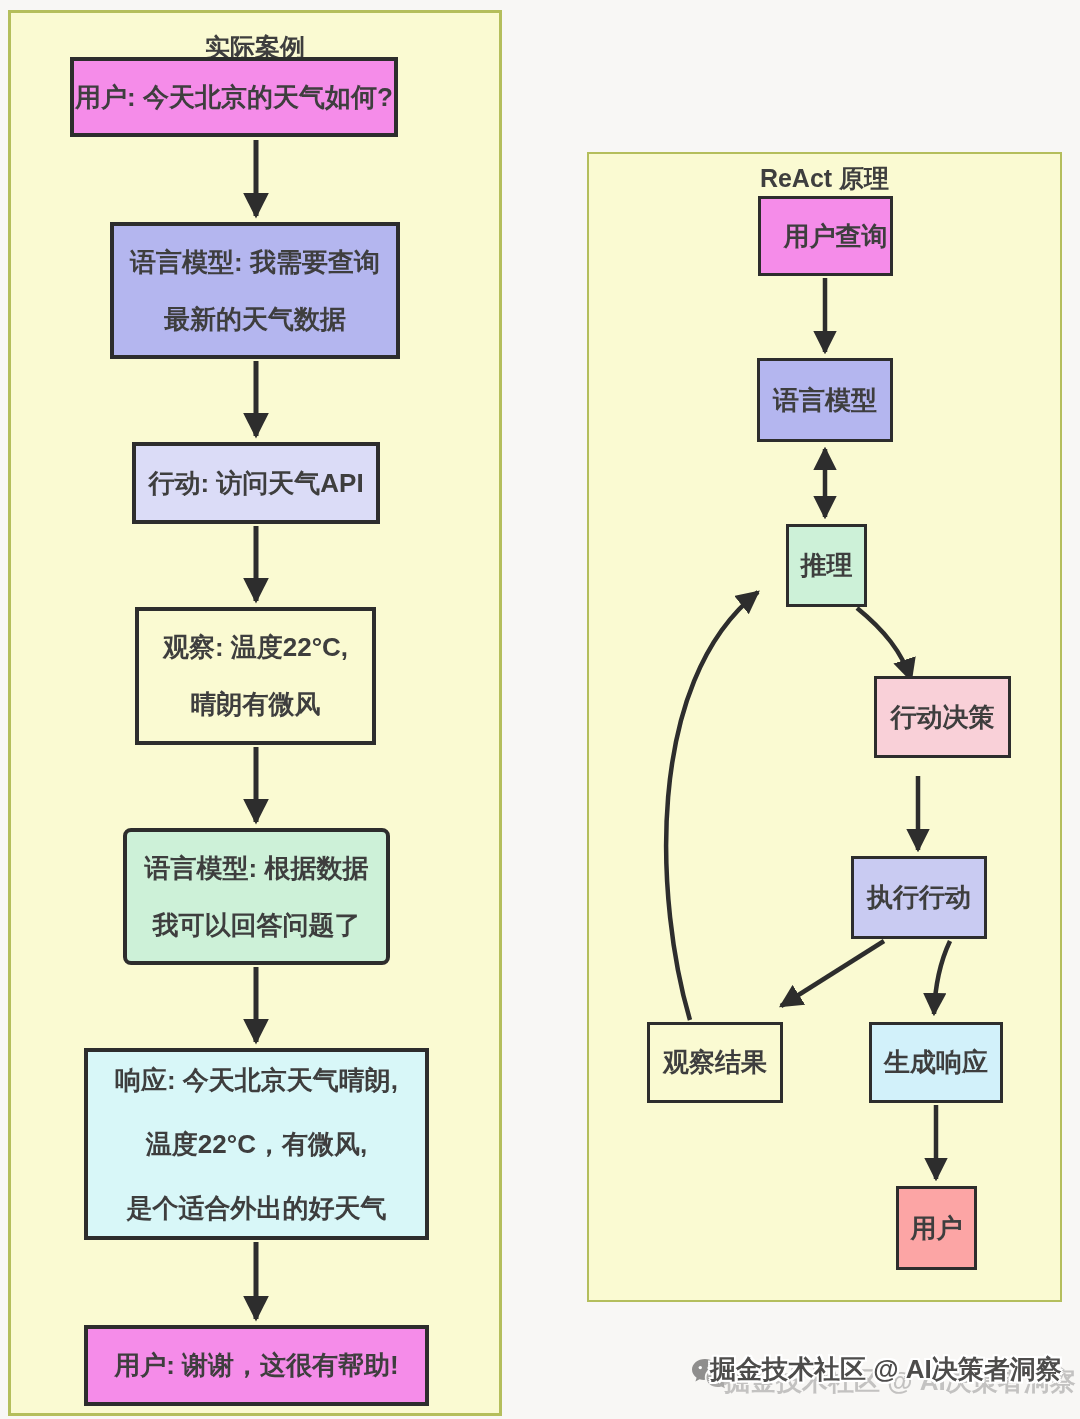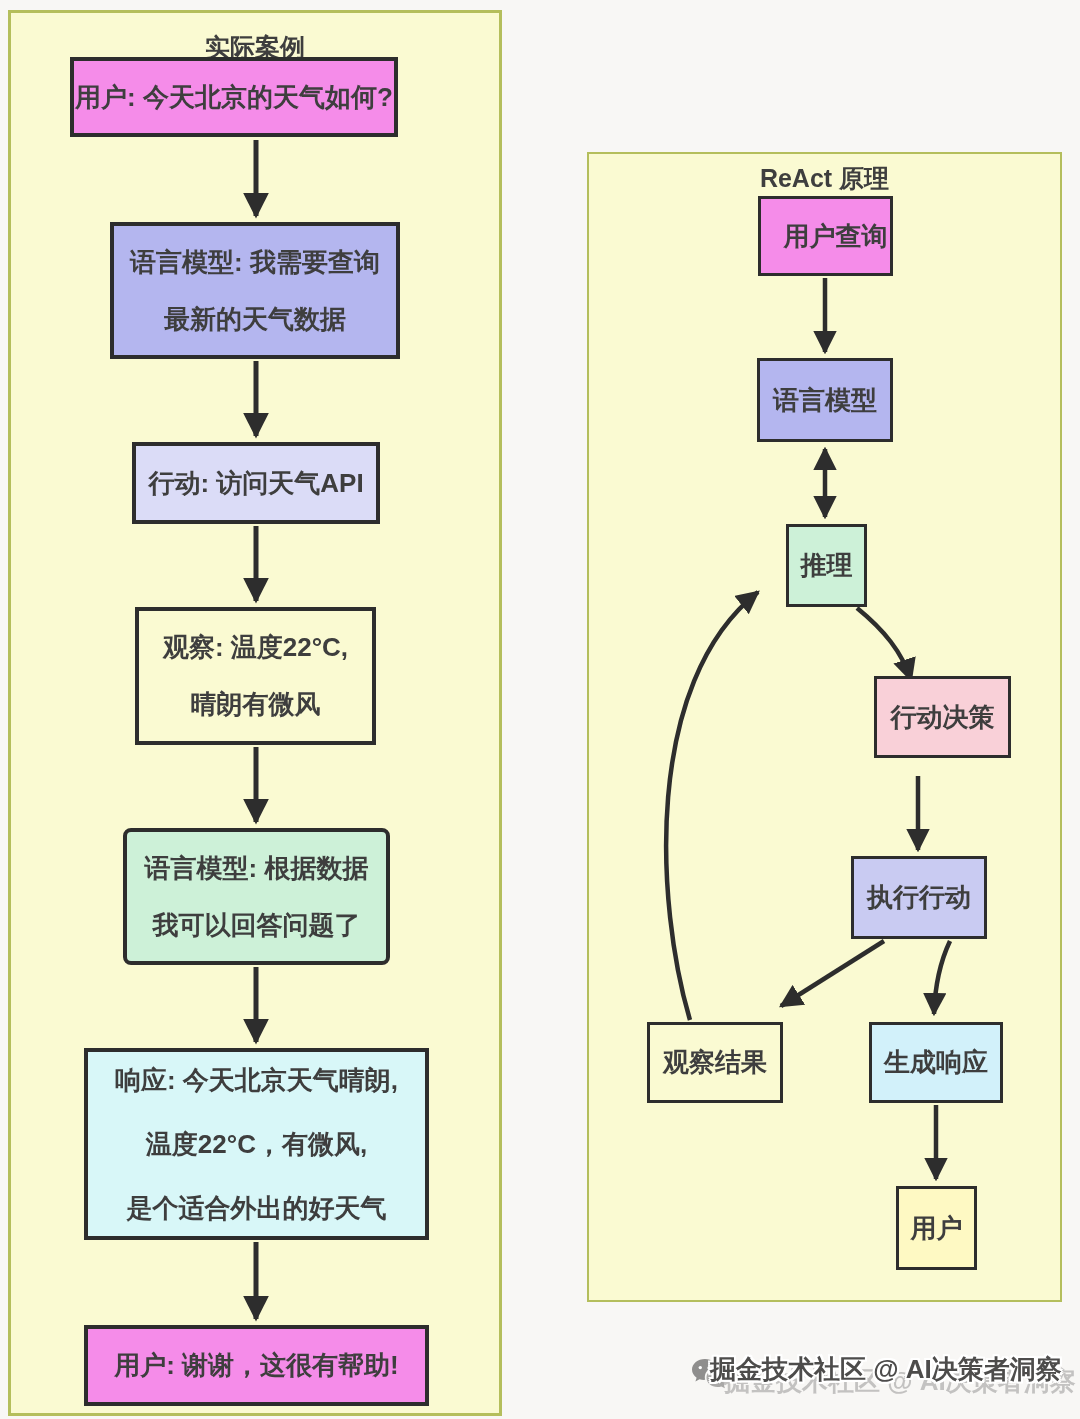--- a/index.html
+++ b/index.html
@@ -154,21 +154,21 @@
   </div>
 
   <div class="node thin" style="left:647px;top:1022px;width:136px;height:81px;">
     <div class="line">观察结果</div>
   </div>
 
   <div class="node thin" style="left: 869px; top: 1022px; width: 134px; height: 81px; background-color: rgb(210, 241, 250);">
     <div class="line">生成响应</div>
   </div>
 
-  <div class="node thin" style="left: 896px; top: 1186px; width: 81px; height: 84px; background-color: #fef9c3;">
+  <div class="node thin" style="left: 896px; top: 1186px; width: 81px; height: 84px; background-color: #fca5a5;">
     <div class="line">用户</div>
   </div>
 
   <div class="watermark" style="left:692px;top:1352px;">
     <svg class="wm-icon" width="44" height="44" viewBox="0 0 44 44">
       <path fill="#8f8e8d" d="M17,5 C9.8,5 4,9.7 4,15.6 c0,3.3 1.8,6.2 4.6,8.1 l-1.2,3.7 4.1-2.1 c1.4,0.4 2.9,0.6 4.5,0.6 0.4,0 0.8,0 1.2,-0.1 -0.3,-0.9 -0.4,-1.8 -0.4,-2.8 0,-5.7 5.5,-10.3 12.3,-10.3 0.5,0 0.9,0 1.4,0.1 C29.1,8.6 23.6,5 17,5 Z"></path>
       <circle fill="#fdfdfd" cx="12.3" cy="13.6" r="1.7"></circle>
       <circle fill="#fdfdfd" cx="21.2" cy="13.6" r="1.7"></circle>
       <path fill="#a9a8a7" d="M29.5,14.6 c-6.1,0 -11,4.1 -11,9.2 0,5.1 4.9,9.2 11,9.2 1.3,0 2.6,-0.2 3.8,-0.6 l3.6,1.9 -1,-3.2 c2.3,-1.7 3.7,-4.1 3.7,-7.3 C39.5,18.7 35.6,14.6 29.5,14.6 Z"></path>
       <circle fill="#fdfdfd" cx="25.6" cy="21.9" r="1.4"></circle>

